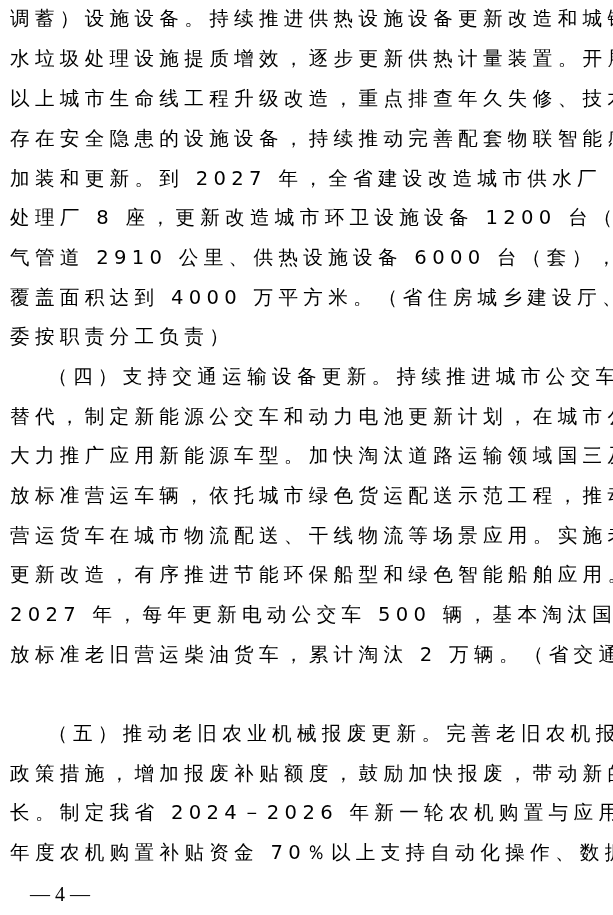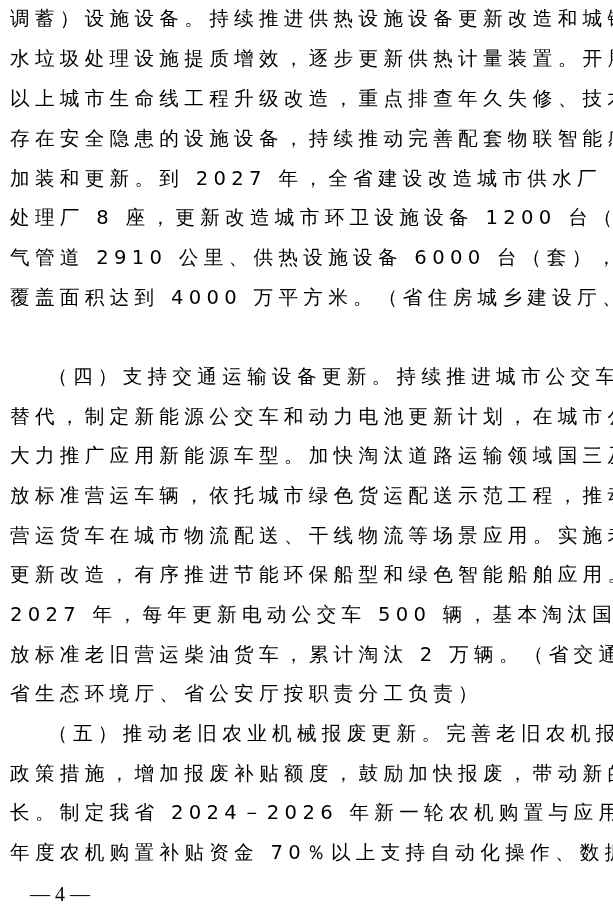--- a/index.html
+++ b/index.html
@@ -28,30 +28,30 @@
 
 <div class="page">
   <div class="line" style="top:7px">调蓄）设施设备。持续推进供热设施设备更新改造和城镇生活污</div>
   <div class="line" style="top:47px">水垃圾处理设施提质增效，逐步更新供热计量装置。开展地级及</div>
   <div class="line" style="top:87px">以上城市生命线工程升级改造，重点排查年久失修、技术落后、</div>
   <div class="line" style="top:127px">存在安全隐患的设施设备，持续推动完善配套物联智能感知设备</div>
   <div class="line" style="top:167px">加装和更新。到 2027 年，全省建设改造城市供水厂 10 座、污水</div>
   <div class="line" style="top:206px">处理厂 8 座，更新改造城市环卫设施设备 1200 台（套）、老旧燃</div>
   <div class="line" style="top:246px">气管道 2910 公里、供热设施设备 6000 台（套），供热计量装置</div>
   <div class="line" style="top:286px">覆盖面积达到 4000 万平方米。（省住房城乡建设厅、省发展改革</div>
+  <div class="line last" style="top:325px">委按职责分工负责）</div>
 
   <div class="line indent" style="top:365px">（四）支持交通运输设备更新。持续推进城市公交车电动化</div>
   <div class="line" style="top:405px">替代，制定新能源公交车和动力电池更新计划，在城市公交领域</div>
   <div class="line" style="top:444px">大力推广应用新能源车型。加快淘汰道路运输领域国三及以下排</div>
   <div class="line" style="top:484px">放标准营运车辆，依托城市绿色货运配送示范工程，推动新能源</div>
   <div class="line" style="top:524px">营运货车在城市物流配送、干线物流等场景应用。实施老旧船舶</div>
   <div class="line" style="top:563px">更新改造，有序推进节能环保船型和绿色智能船舶应用。到</div>
   <div class="line" style="top:603px">2027 年，每年更新电动公交车 500 辆，基本淘汰国三及以下排</div>
   <div class="line" style="top:643px">放标准老旧营运柴油货车，累计淘汰 2 万辆。（省交通运输厅、</div>
-  <div class="line last" style="top:682px">省生态环境厅、省公安厅按职责分工负责）</div>
 
   <div class="line indent" style="top:722px">（五）推动老旧农业机械报废更新。完善老旧农机报废补贴</div>
   <div class="line" style="top:762px">政策措施，增加报废补贴额度，鼓励加快报废，带动新的需求增</div>
   <div class="line" style="top:801px">长。制定我省 2024－2026 年新一轮农机购置与应用补贴政策，</div>
   <div class="line" style="top:841px">年度农机购置补贴资金 70％以上支持自动化操作、数据自动采</div>
 
   <div class="page-num">— 4 —</div>
 </div>
 
 </body></html>

